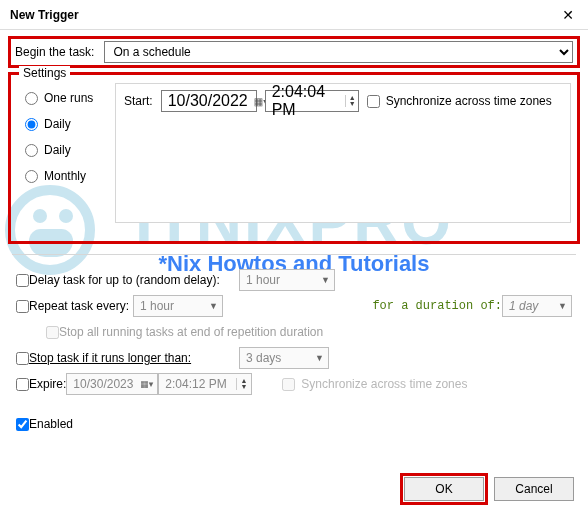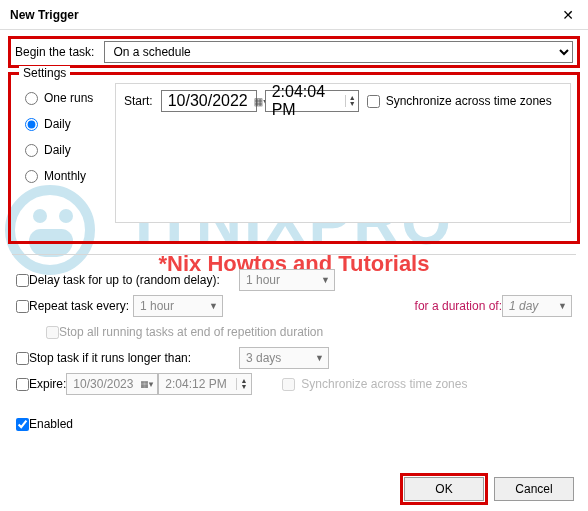--- a/index.html
+++ b/index.html
@@ -41,21 +41,21 @@
   .combo .chev { font-size:9px; color:#666; }
   .indent { margin-left:30px; }
 
   .buttons { position:absolute; bottom:10px; right:14px; display:flex; gap:10px; }
   .btn { width:80px; height:24px; border:1px solid #9a9a9a; background:#efefef; display:flex; align-items:center; justify-content:center; font-size:12px; }
   .btn.ok { outline:3px solid #d40000; outline-offset:1px; }
 
   
   .wm { position:absolute; top:185px; left:0; right:0; text-align:center; pointer-events:none; z-index:-1;}
   .wm .big { font-size:64px; font-weight:800; color:#c9e5f0; letter-spacing:2px; font-family:Arial,sans-serif;}
-  .wm .sub { font-size:22px; font-weight:700; color:#ef4444; margin-top:-8px;}
+  .wm .sub { font-size:22px; font-weight:700; color:#3b82f6; margin-top:-8px;}
   .wm-logo { position:absolute; left:5px; top:185px; width:90px; height:90px; border:10px solid #c9e5f0; border-radius:50%; z-index:-1;}
   .wm-logo::before, .wm-logo::after { content:""; position:absolute; background:#c9e5f0; border-radius:50%; }
   .wm-logo::before { width:14px; height:14px; left:18px; top:14px; box-shadow: 26px 0 0 #c9e5f0; }
   .wm-logo::after { width:44px; height:28px; left:14px; top:34px; border-radius:22px 22px 30px 30px; }
 </style>
 </head>
 <body>
 
 <div class="wm-logo"></div>
 <div class="wm">
@@ -133,35 +133,35 @@
   </div>
 
   <div class="adv-row">
     <input type="checkbox" style="">
     <span style="width:104px;">Repeat task every:</span>
     <div class="combo" style="width:90px;">
       <span>1 hour</span>
       <span class="chev">▼</span>
     </div>
     <span style="flex:1;"></span>
-    <span style="color:#be185d;">for a duration of:</span>
+    <span style="color:#4d7c0f;font-family:Liberation Mono, monospace;">for a duration of:</span>
     <div class="combo" style="width:70px;font-style:italic;">
       <span>1 day</span>
       <span class="chev">▼</span>
     </div>
   </div>
 
   <div class="adv-row greyed indent">
     <input type="checkbox" disabled="" style="">
     <span>Stop all running tasks at end of repetition duration</span>
   </div>
 
   <div class="adv-row">
     <input type="checkbox" style="">
-    <span style="width:210px;">Stop task if it runs longer than:</span>
+    <span style="width:210px;text-decoration:underline;">Stop task if it runs longer than:</span>
     <div class="combo" style="width:90px;">
       <span>3 days</span>
       <span class="chev">▼</span>
     </div>
   </div>
 
   <div class="adv-row">
     <input type="checkbox" style="">
     <span>Expire:</span>
     <div class="combo" style="width:92px;">

